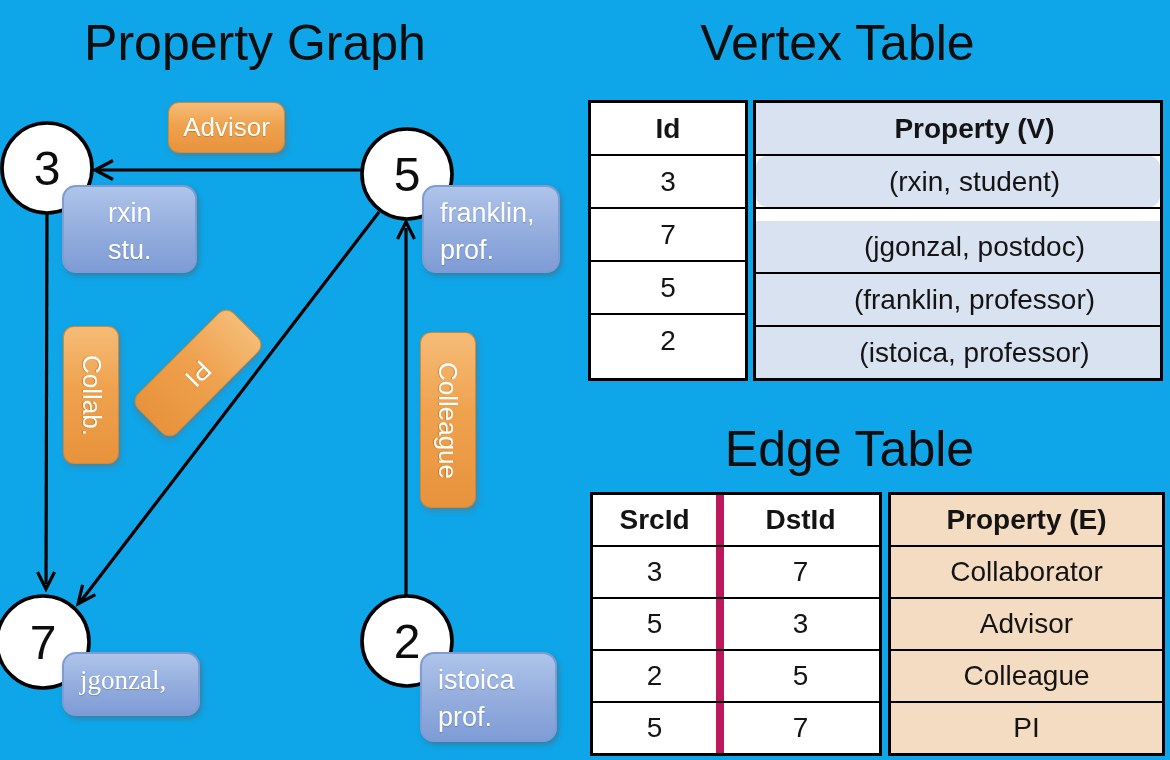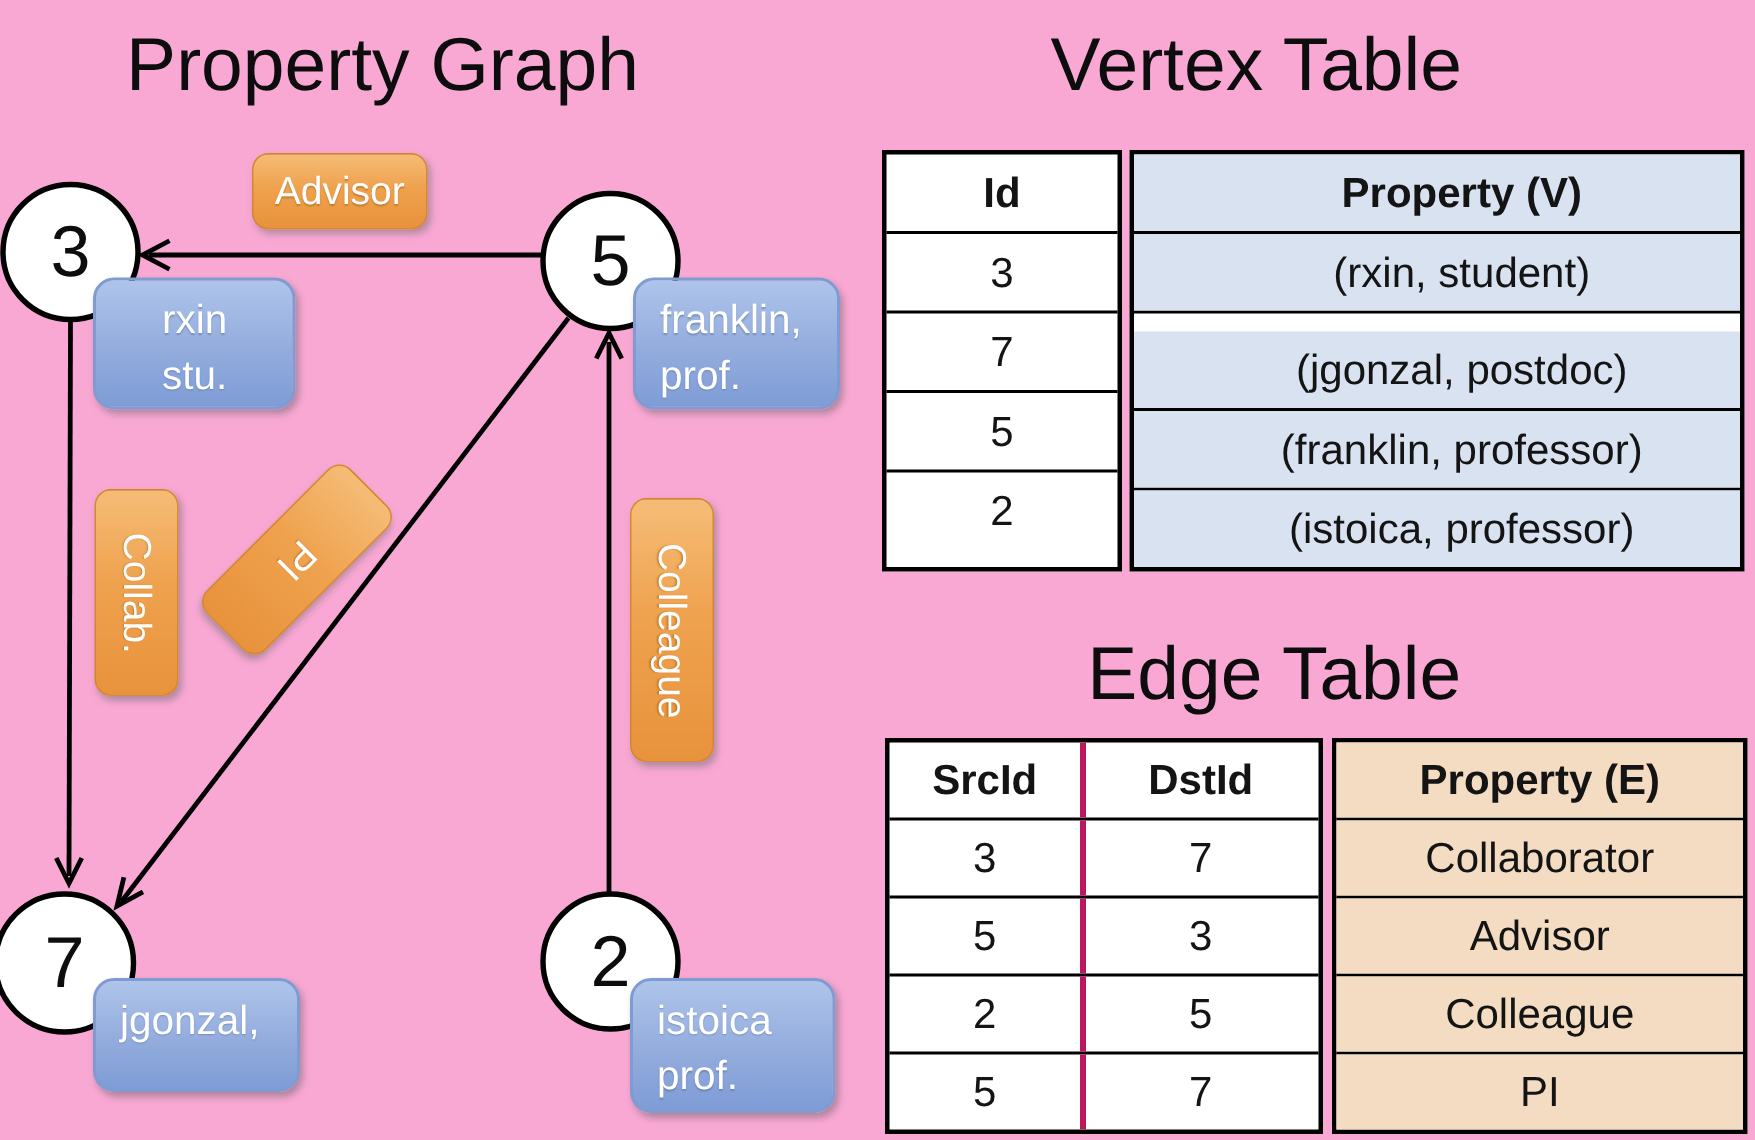--- a/index.html
+++ b/index.html
@@ -1,17 +1,17 @@
 <!DOCTYPE html>
 <html style="--orange-top: #f5bc77; --orange-bottom: #e8923c; --blue-top: #aec4ea; --blue-bottom: #7e9cd6; --blue-border: #7f9bd1; --table-blue: #d9e2f1; --table-tan: #f3dcc2;"><head>
 <meta charset="utf-8">
 <style>
   html,body{margin:0;padding:0;background:#ffffff;}
   #canvas{
-    position:relative;width:1170px;height:760px;background:#f9a8d4;overflow:hidden;
+    position:relative;width:1170px;height:760px;background:#0ea5e9;overflow:hidden;
     font-family:"Liberation Sans",sans-serif;color:#111;
   }
   .abs{position:absolute;}
   
   .big-title{
     font-size:50px;letter-spacing:0px;color:#0d0d0d;text-align:center;
     white-space:nowrap;font-weight:normal;
   }
   
   #graph-svg{position:absolute;left:0;top:0;width:585px;height:760px;z-index:1;}
@@ -50,21 +50,21 @@
     display:flex;align-items:center;justify-content:center;
     font-size:28px;color:#141414;box-sizing:border-box;white-space:nowrap;
   }
   .tcell.hdr{font-weight:bold;font-size:28px;}
   .v-cell{height:51px;}
   .e-cell{height:50px;}
   .blue-bg{background:var(--table-blue);padding-left:33px;}
   .tan-bg{background:var(--table-tan);}
   .gap5{width:5px;}
   .gap6{width:6px;}
-  .split-l{border-right:4px solid #be185d;}
+  .split-l{border-right:8px solid #be185d;}
 </style>
 </head>
 <body>
 
 <div id="canvas">
 
   <div class="abs big-title" style="left:0;top:14px;width:510px;">Property Graph</div>
 
   <svg id="graph-svg" viewBox="0 0 585 760" xmlns="http://www.w3.org/2000/svg">
 
@@ -105,21 +105,21 @@
   </div>
 
   <div class="abs prop-box" style="left:62px;top:185px;width:135px;height:88px;padding-left:44px;">
     <div>rxin</div>
     <div>stu.</div>
   </div>
   <div class="abs prop-box" style="left:422px;top:185px;width:138px;height:88px;">
     <div>franklin,</div>
     <div>prof.</div>
   </div>
-  <div class="abs prop-box" style="left:62px;top:652px;width:138px;height:76px;">
+  <div class="abs prop-box" style="left:62px;top:652px;width:138px;height:64px;font-family:Liberation Serif, serif;">
     <div>jgonzal,</div>
   </div>
   <div class="abs prop-box" style="left:420px;top:652px;width:137px;height:90px;">
     <div>istoica</div>
     <div>prof.</div>
   </div>
 
   <div class="abs big-title" style="left:585px;top:14px;width:505px;">Vertex Table</div>
 
   <div class="abs tbl-wrap" style="left:588px;top:100px;">
@@ -139,21 +139,21 @@
       <div class="trow">
           <div class="tcell v-cell" style="width:154px;">2</div>
         </div>
     </div>
     <div class="gap5"></div>
     <div class="subtbl" style="width:404px;">
       <div class="trow">
           <div class="tcell hdr v-cell blue-bg" style="width:404px;">Property (V)</div>
         </div>
       <div class="trow">
-          <div class="tcell v-cell blue-bg" style="width:404px;">(rxin, student)</div>
+          <div class="tcell v-cell blue-bg" style="width:404px;border-radius:11px;">(rxin, student)</div>
         </div>
       <div class="trow">
           <div class="tcell v-cell blue-bg" style="width:404px;margin-top:12px;">(jgonzal, postdoc)</div>
         </div>
       <div class="trow">
           <div class="tcell v-cell blue-bg" style="width:404px;">(franklin, professor)</div>
         </div>
       <div class="trow">
           <div class="tcell v-cell blue-bg" style="width:404px;">(istoica, professor)</div>
         </div>

